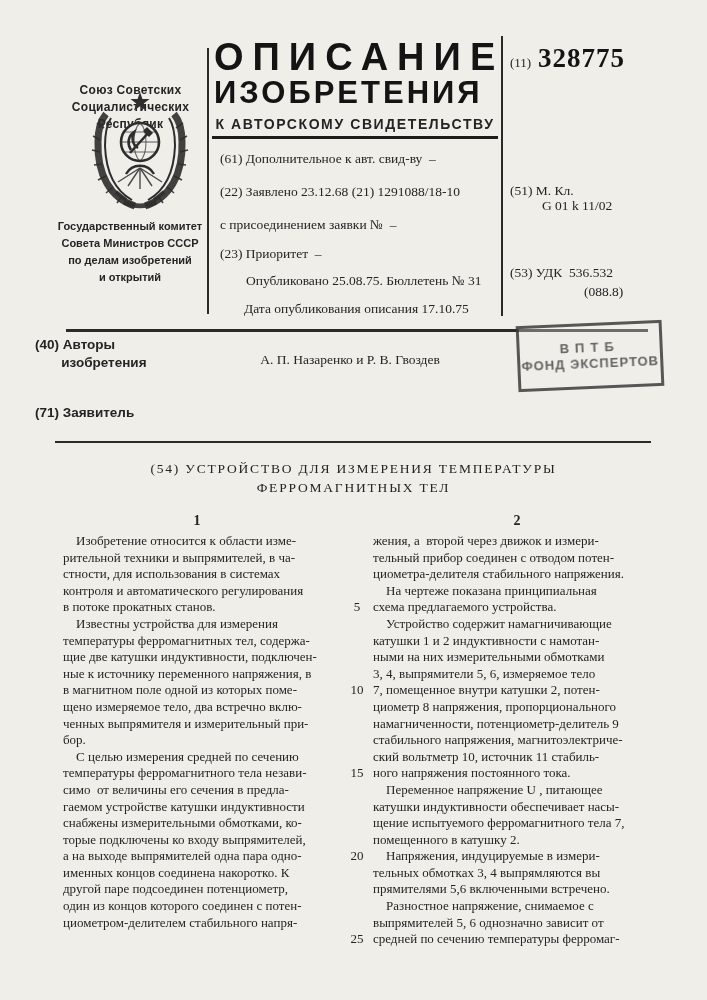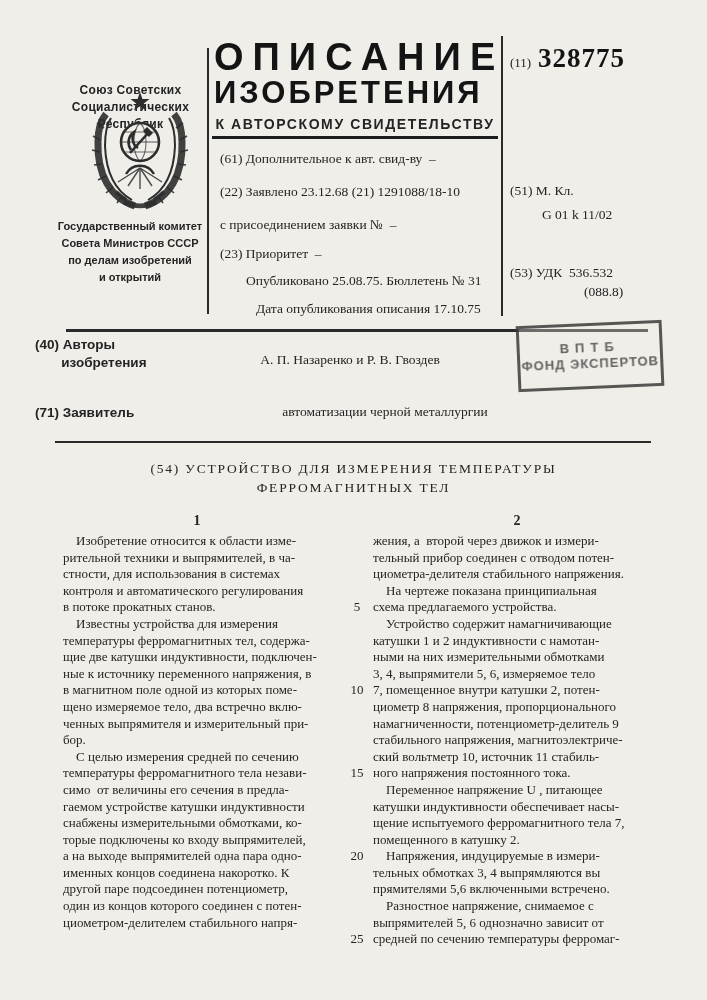--- a/index.html
+++ b/index.html
@@ -25,27 +25,27 @@
   .big1{left:214px;top:38px;width:288px;font:bold 38px/38px "Liberation Sans",sans-serif;letter-spacing:9px;color:#141414;white-space:nowrap;}
   .big2{left:214px;top:77px;width:288px;font:bold 31px/32px "Liberation Sans",sans-serif;letter-spacing:3px;color:#141414;white-space:nowrap;}
   .sub{left:214px;top:115px;width:282px;font:bold 14px/18px "Liberation Sans",sans-serif;letter-spacing:1.6px;text-align:center;white-space:nowrap;}
   .subrule{left:212px;top:136px;width:286px;height:3px;background:#1d1d1d;}
   .fld{font:13.5px/17px "Liberation Serif",serif;white-space:pre;}
   .f61{left:220px;top:150px;}
   .f22{left:220px;top:183px;}
   .fannex{left:220px;top:216px;}
   .f23{left:220px;top:245px;}
   .fpub{left:246px;top:272px;}
-  .fdate{left:256px;top:300px;}
+  .fdate{left:244px;top:300px;}
 
   
   .numlbl{left:510px;top:56px;font:13px/14px "Liberation Serif",serif;}
   .num{left:538px;top:44px;font:bold 27px/28px "Liberation Serif",serif;color:#141414;letter-spacing:1px;}
   .f51{left:510px;top:182px;font:13.5px/17px "Liberation Serif",serif;white-space:pre;}
-  .f51v{left:542px;top:206px;font:13.5px/17px "Liberation Serif",serif;white-space:pre;text-align:right;}
+  .f51v{left:542px;top:197px;font:13.5px/17px "Liberation Serif",serif;white-space:pre;text-align:right;}
   .f53{left:510px;top:264px;font:13.5px/18px "Liberation Serif",serif;white-space:pre;}
   .f53v2{left:584px;top:283px;font:13.5px/18px "Liberation Serif",serif;}
 
   
   .authlbl{left:35px;top:336px;font:bold 13.5px/18px "Liberation Sans",sans-serif;white-space:pre;}
   .authnames{left:200px;top:351px;width:300px;font:13.5px/18px "Liberation Serif",serif;text-align:center;white-space:nowrap;}
   .stamp{
     left:517px;top:323px;width:140px;height:60px;
     border:3px solid #3c3c3c;transform:rotate(-2.5deg);
     display:flex;flex-direction:column;align-items:center;justify-content:center;
@@ -164,21 +164,20 @@
   <div class="abs authlbl"><span>(40) Авторы</span><br><span>       изобретения</span></div>
   <div class="abs authnames">А. П. Назаренко и Р. В. Гвоздев</div>
 
   <div class="abs stamp">
     <div class="s1">ВПТБ</div>
     <div class="s2">ФОНД ЭКСПЕРТОВ</div>
   </div>
 
   <div class="abs applbl">(71) Заявитель</div>
   <div class="abs appval">
-      <div class="ln">автоматизации черной металлургии</div>
     </div>
 
   <div class="abs hrule2"></div>
 
   <div class="abs t54">
       <div class="ln">(54) УСТРОЙСТВО ДЛЯ ИЗМЕРЕНИЯ ТЕМПЕРАТУРЫ</div>
       <div class="ln">ФЕРРОМАГНИТНЫХ ТЕЛ</div>
     </div>
 
   <div class="abs colhead ch1">1</div>

